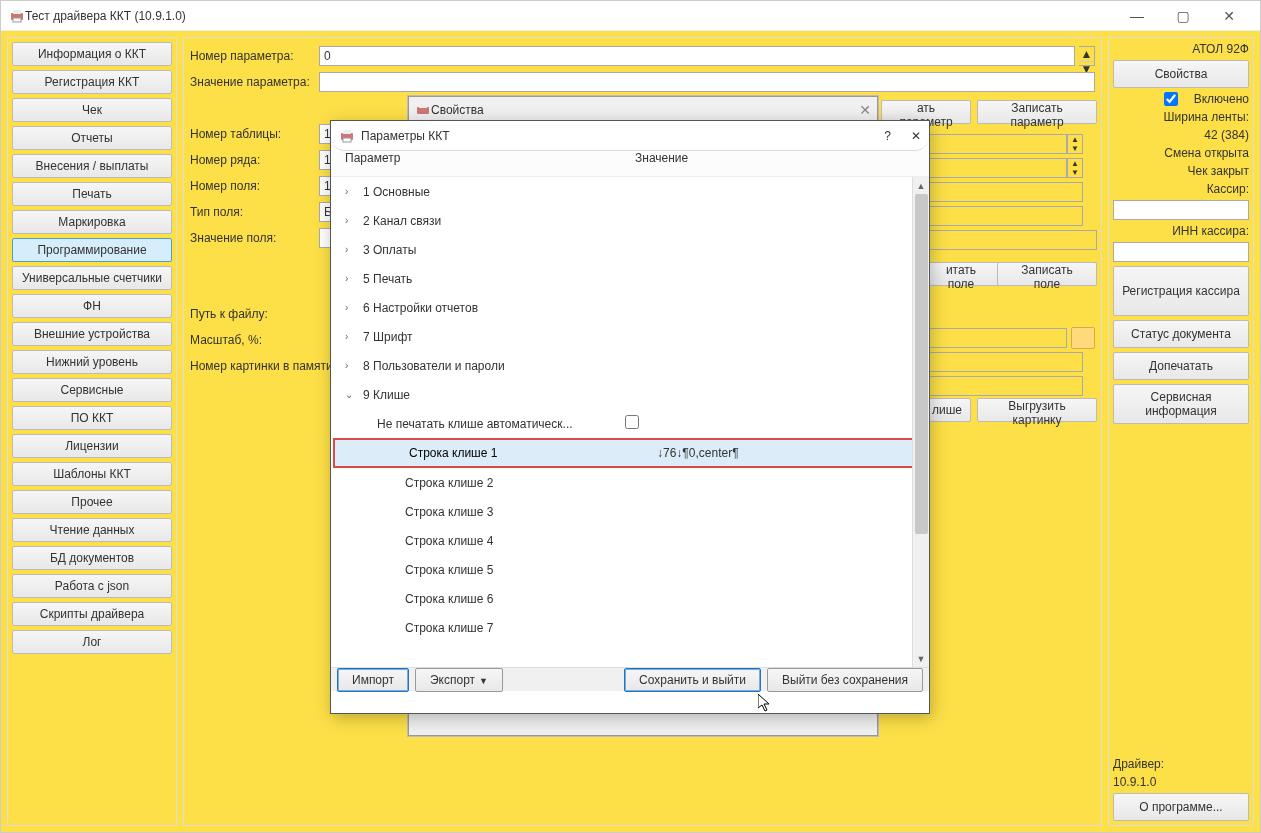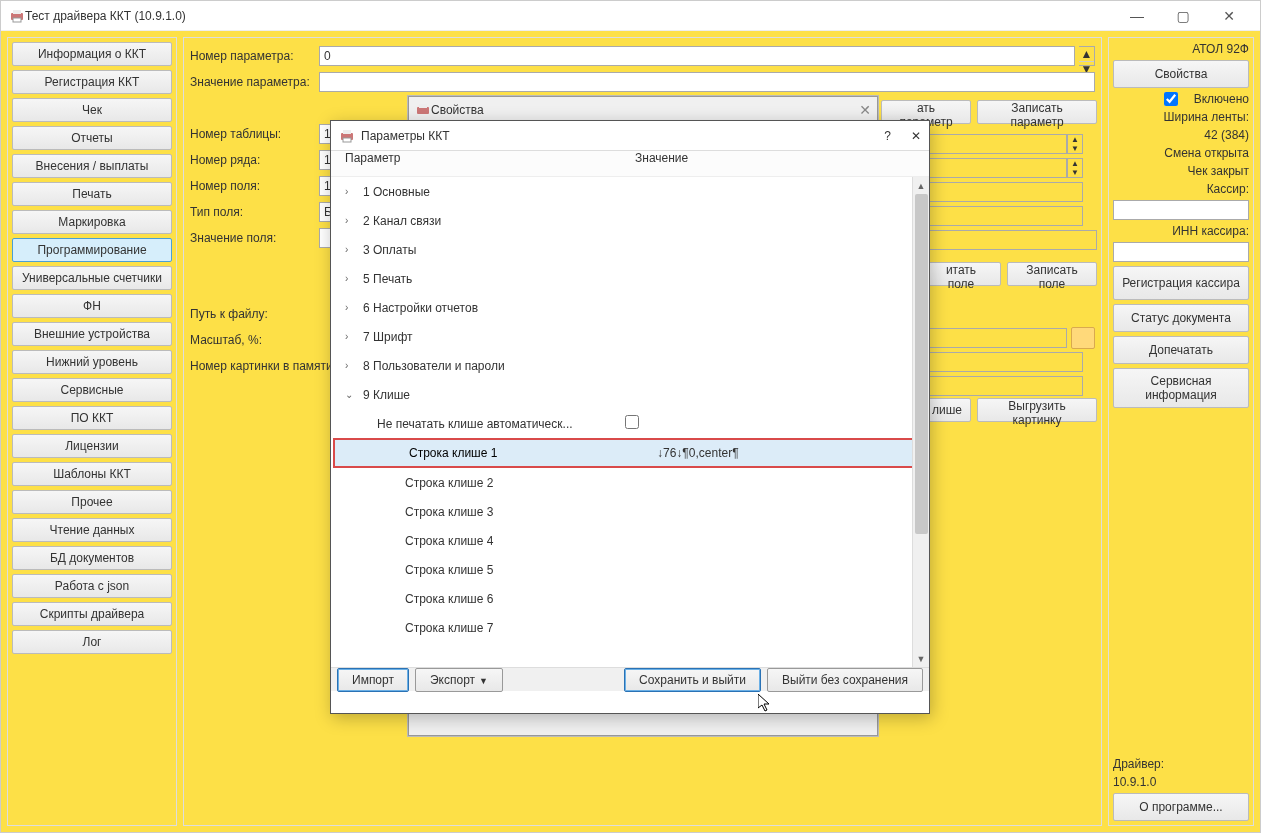--- a/index.html
+++ b/index.html
@@ -39,21 +39,21 @@
 .field-under { position:absolute; height:20px; border:1px solid #aaa; }
 .folder-btn { position:absolute; width:24px; height:22px; background:#ffd97a; border:1px solid #d9a94f; border-radius:2px;}
 
 
 .dialog-props { position:absolute; left:408px; top:96px; width:470px; height:640px; border:1px solid #999; background:#f0f0f0; box-shadow:0 0 0 1px #bbb; }
 .dialog-props .dtitle { height:26px; display:flex; align-items:center; padding:0 6px; color:#888; }
 .dialog-props .dtitle .dclose { margin-left:auto; font-size:14px; color:#888; }
 
 
 .dialog-param { position:absolute; left:330px; top:120px; width:600px; height:594px; border:1px solid #555; background:#fff; box-shadow: 2px 4px 16px rgba(0,0,0,.25);}
-.dialog-param .ptitle { height:30px; display:flex; align-items:center; padding:0 8px; border-bottom:1px solid #ddd; }
+.dialog-param .ptitle { height:30px; display:flex; align-items:center; padding:0 8px; border-bottom:1px solid #ddd;border-radius:14px; }
 .dialog-param .ptitle .picon{ width:16px; height:16px; margin-right:6px;}
 .dialog-param .ptitle .pcontrols{ margin-left:auto; display:flex; gap:20px; font-size:14px; color:#333;}
 .dialog-param .header { display:flex; height:26px; align-items:flex-start; padding:0 8px 0 14px; border-bottom:1px solid #eee; color:#333; background:#fcfcfc;}
 .dialog-param .header .col1{ width:290px;}
 .tree { height: 490px; overflow:hidden; position:relative;}
 .tree-item { height:29px; display:flex; align-items:center; padding-left:14px; }
 .tree-item .exp { width:18px; color:#666; font-size:10px;}
 .tree-item.sub { padding-left: 46px; }
 .tree-item.subsub { padding-left: 56px; }
 .tree-item .label { width: 244px; }
@@ -162,21 +162,21 @@
       <div class="formrow">
           <label>Масштаб, %:</label>
         </div>
       <div class="formrow">
           <label style="width:180px">Номер картинки в памяти</label>
         </div>
 
       <button class="btn-under" style="right:130px; top:62px; width:90px">ать параметр</button>
       <button class="btn-under" style="right:4px; top:62px; width:120px">Записать параметр</button>
       <button class="btn-under" style="right:100px; top:224px; width:80px">итать поле</button>
-      <button class="btn-under" style="right:4px; top:224px; width:90px">Записать поле</button>
+      <button class="btn-under" style="right:4px; top:224px; width:100px">Записать поле</button>
       <button class="btn-under" style="right:130px; top:360px; width:50px">лише</button>
       <button class="btn-under" style="right:4px; top:360px; width:120px">Выгрузить картинку</button>
 
       <div class="field-under" style="right:34px; top:96px; width:160px"></div>
       <div class="field-under spin" style="right:18px; top:96px; width:16px; display:flex;flex-direction:column">
           <div style="flex:1;font-size:8px;text-align:center">▲</div>
           <div style="flex:1;font-size:8px;text-align:center">▼</div>
         </div>
       <div class="field-under" style="right:34px; top:120px; width:160px"></div>
       <div class="field-under spin" style="right:18px; top:120px; width:16px; display:flex;flex-direction:column">
@@ -201,21 +201,21 @@
         <span>Включено</span>
       </div>
       <label>Ширина ленты:</label>
       <div style="text-align:right">42 (384)</div>
       <div style="text-align:right">Смена открыта</div>
       <div style="text-align:right">Чек закрыт</div>
       <label>Кассир:</label>
       <input type="text" style="">
       <label>ИНН кассира:</label>
       <input type="text" style="">
-      <button style="height:34px">Регистрация кассира</button>
+      <button style="height:50px">Регистрация кассира</button>
       <button>Статус документа</button>
       <button>Допечатать</button>
       <button style="height:40px">Сервисная информация</button>
       <div style="flex:1"></div>
       <div>Драйвер:</div>
       <div>10.9.1.0</div>
       <button>О программе...</button>
     </div>
   </div>
 </div>

